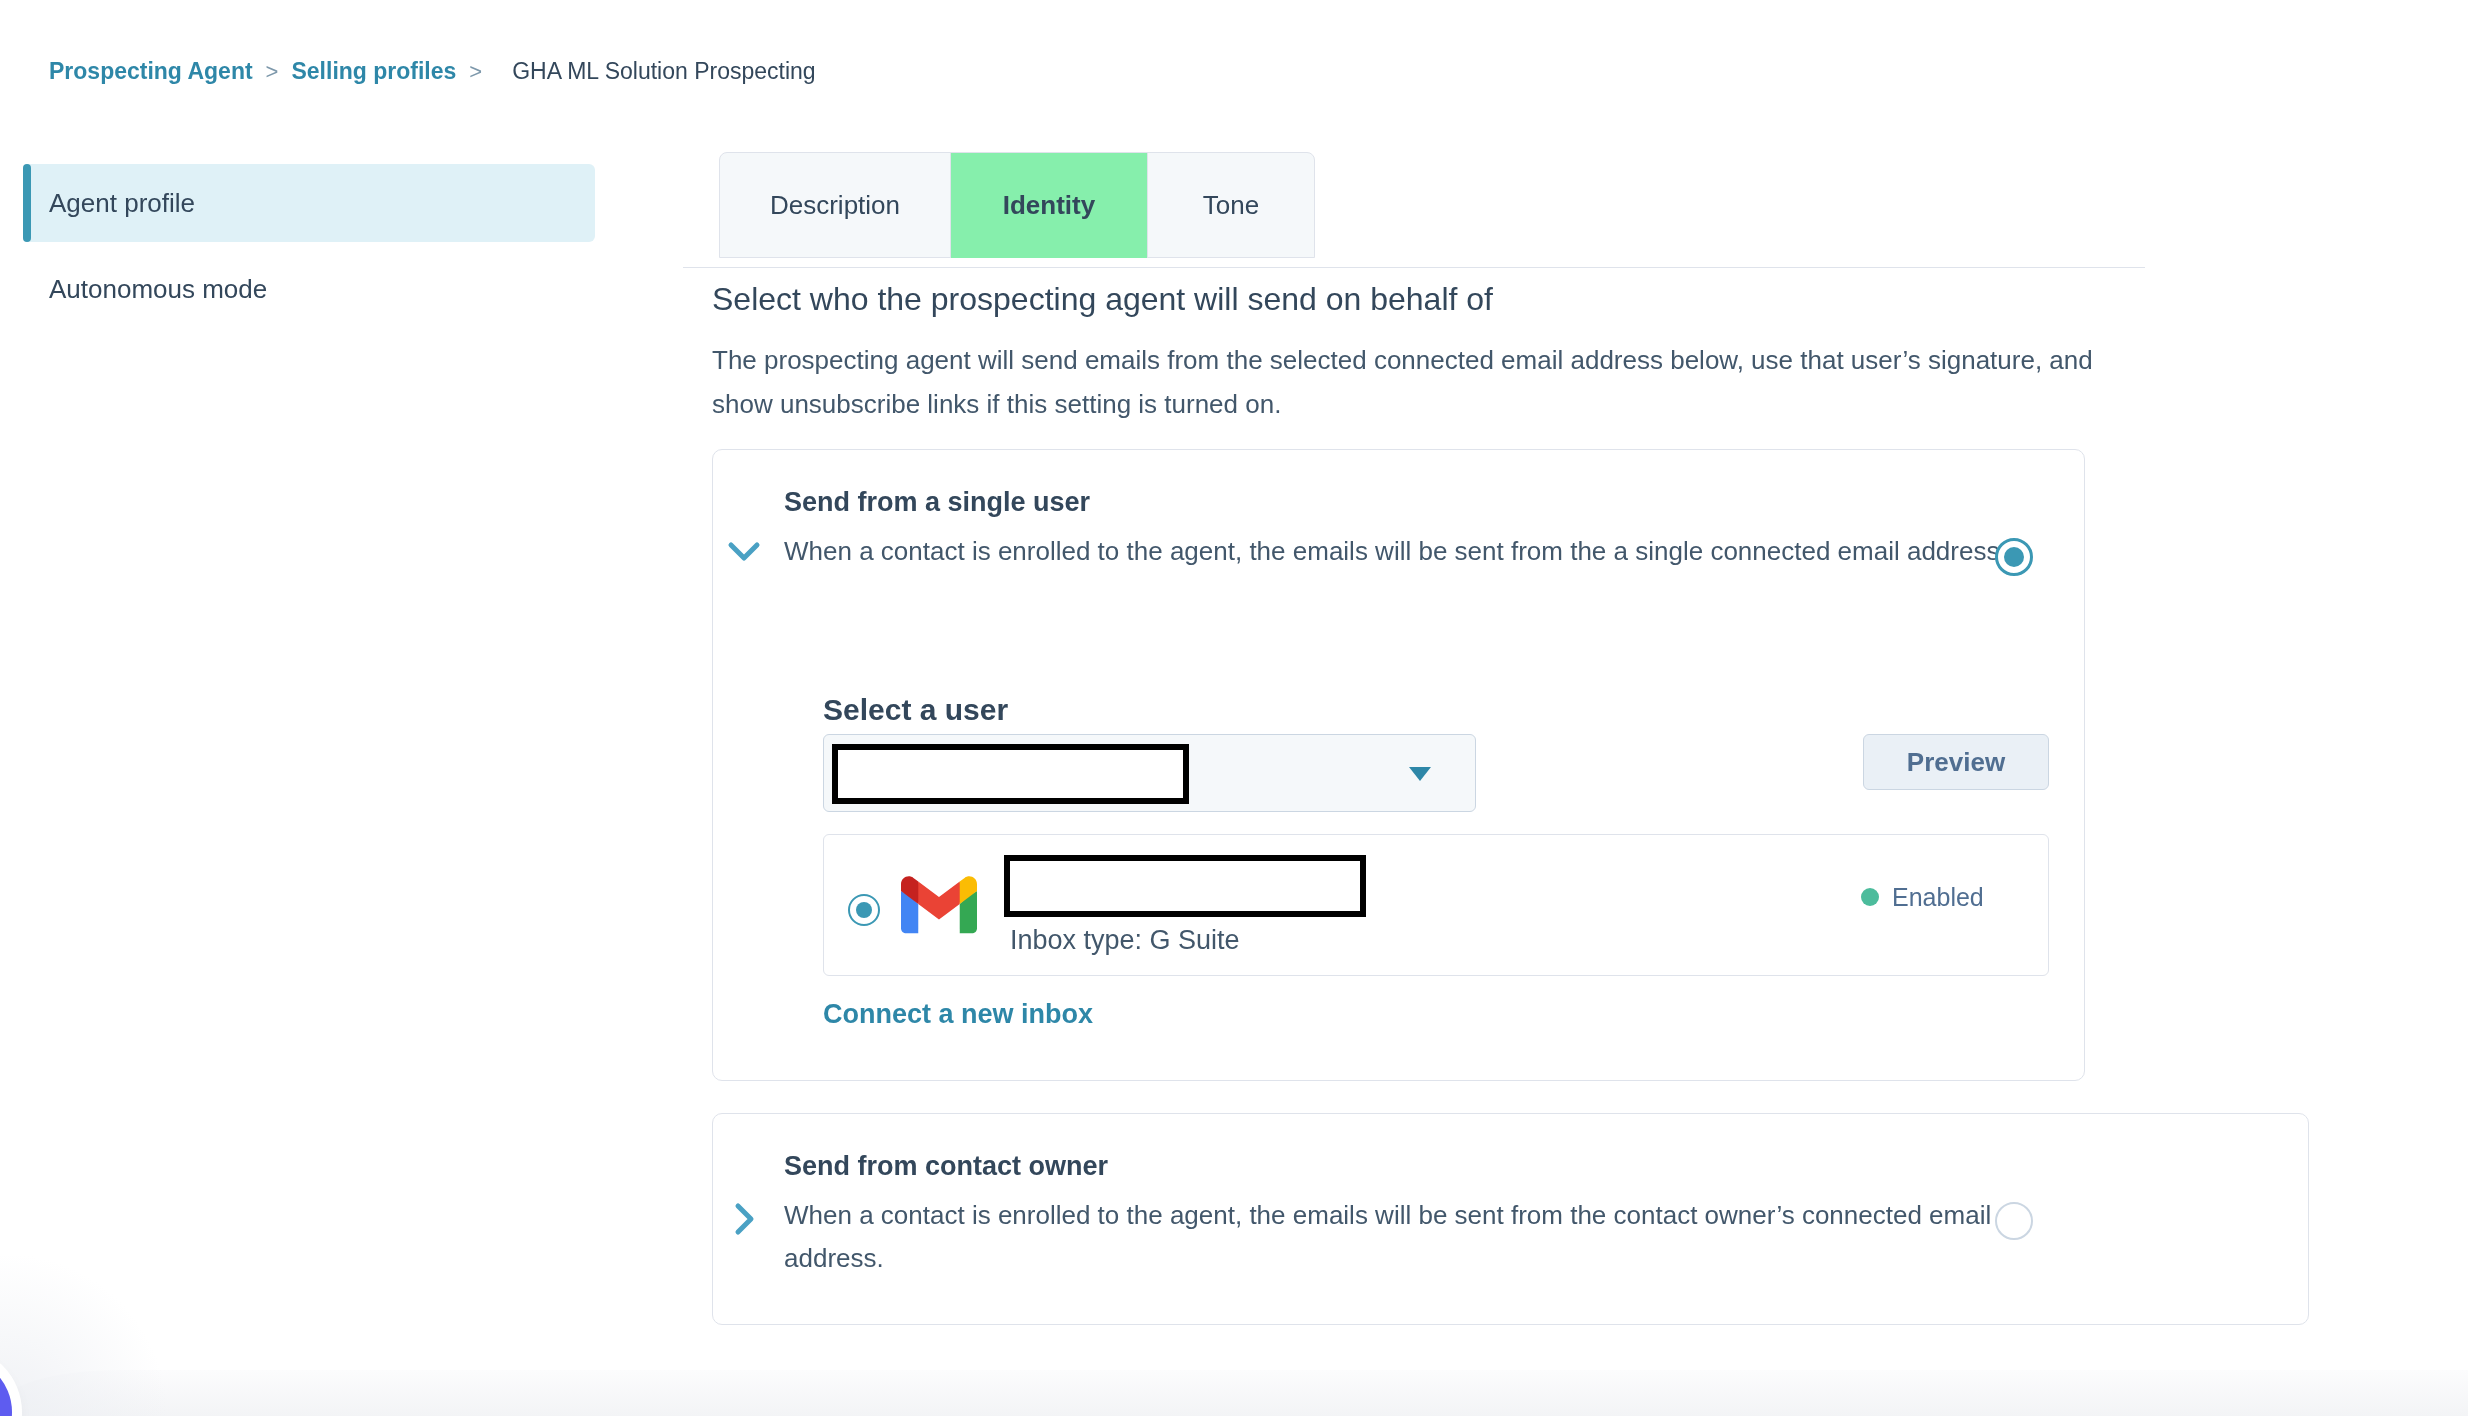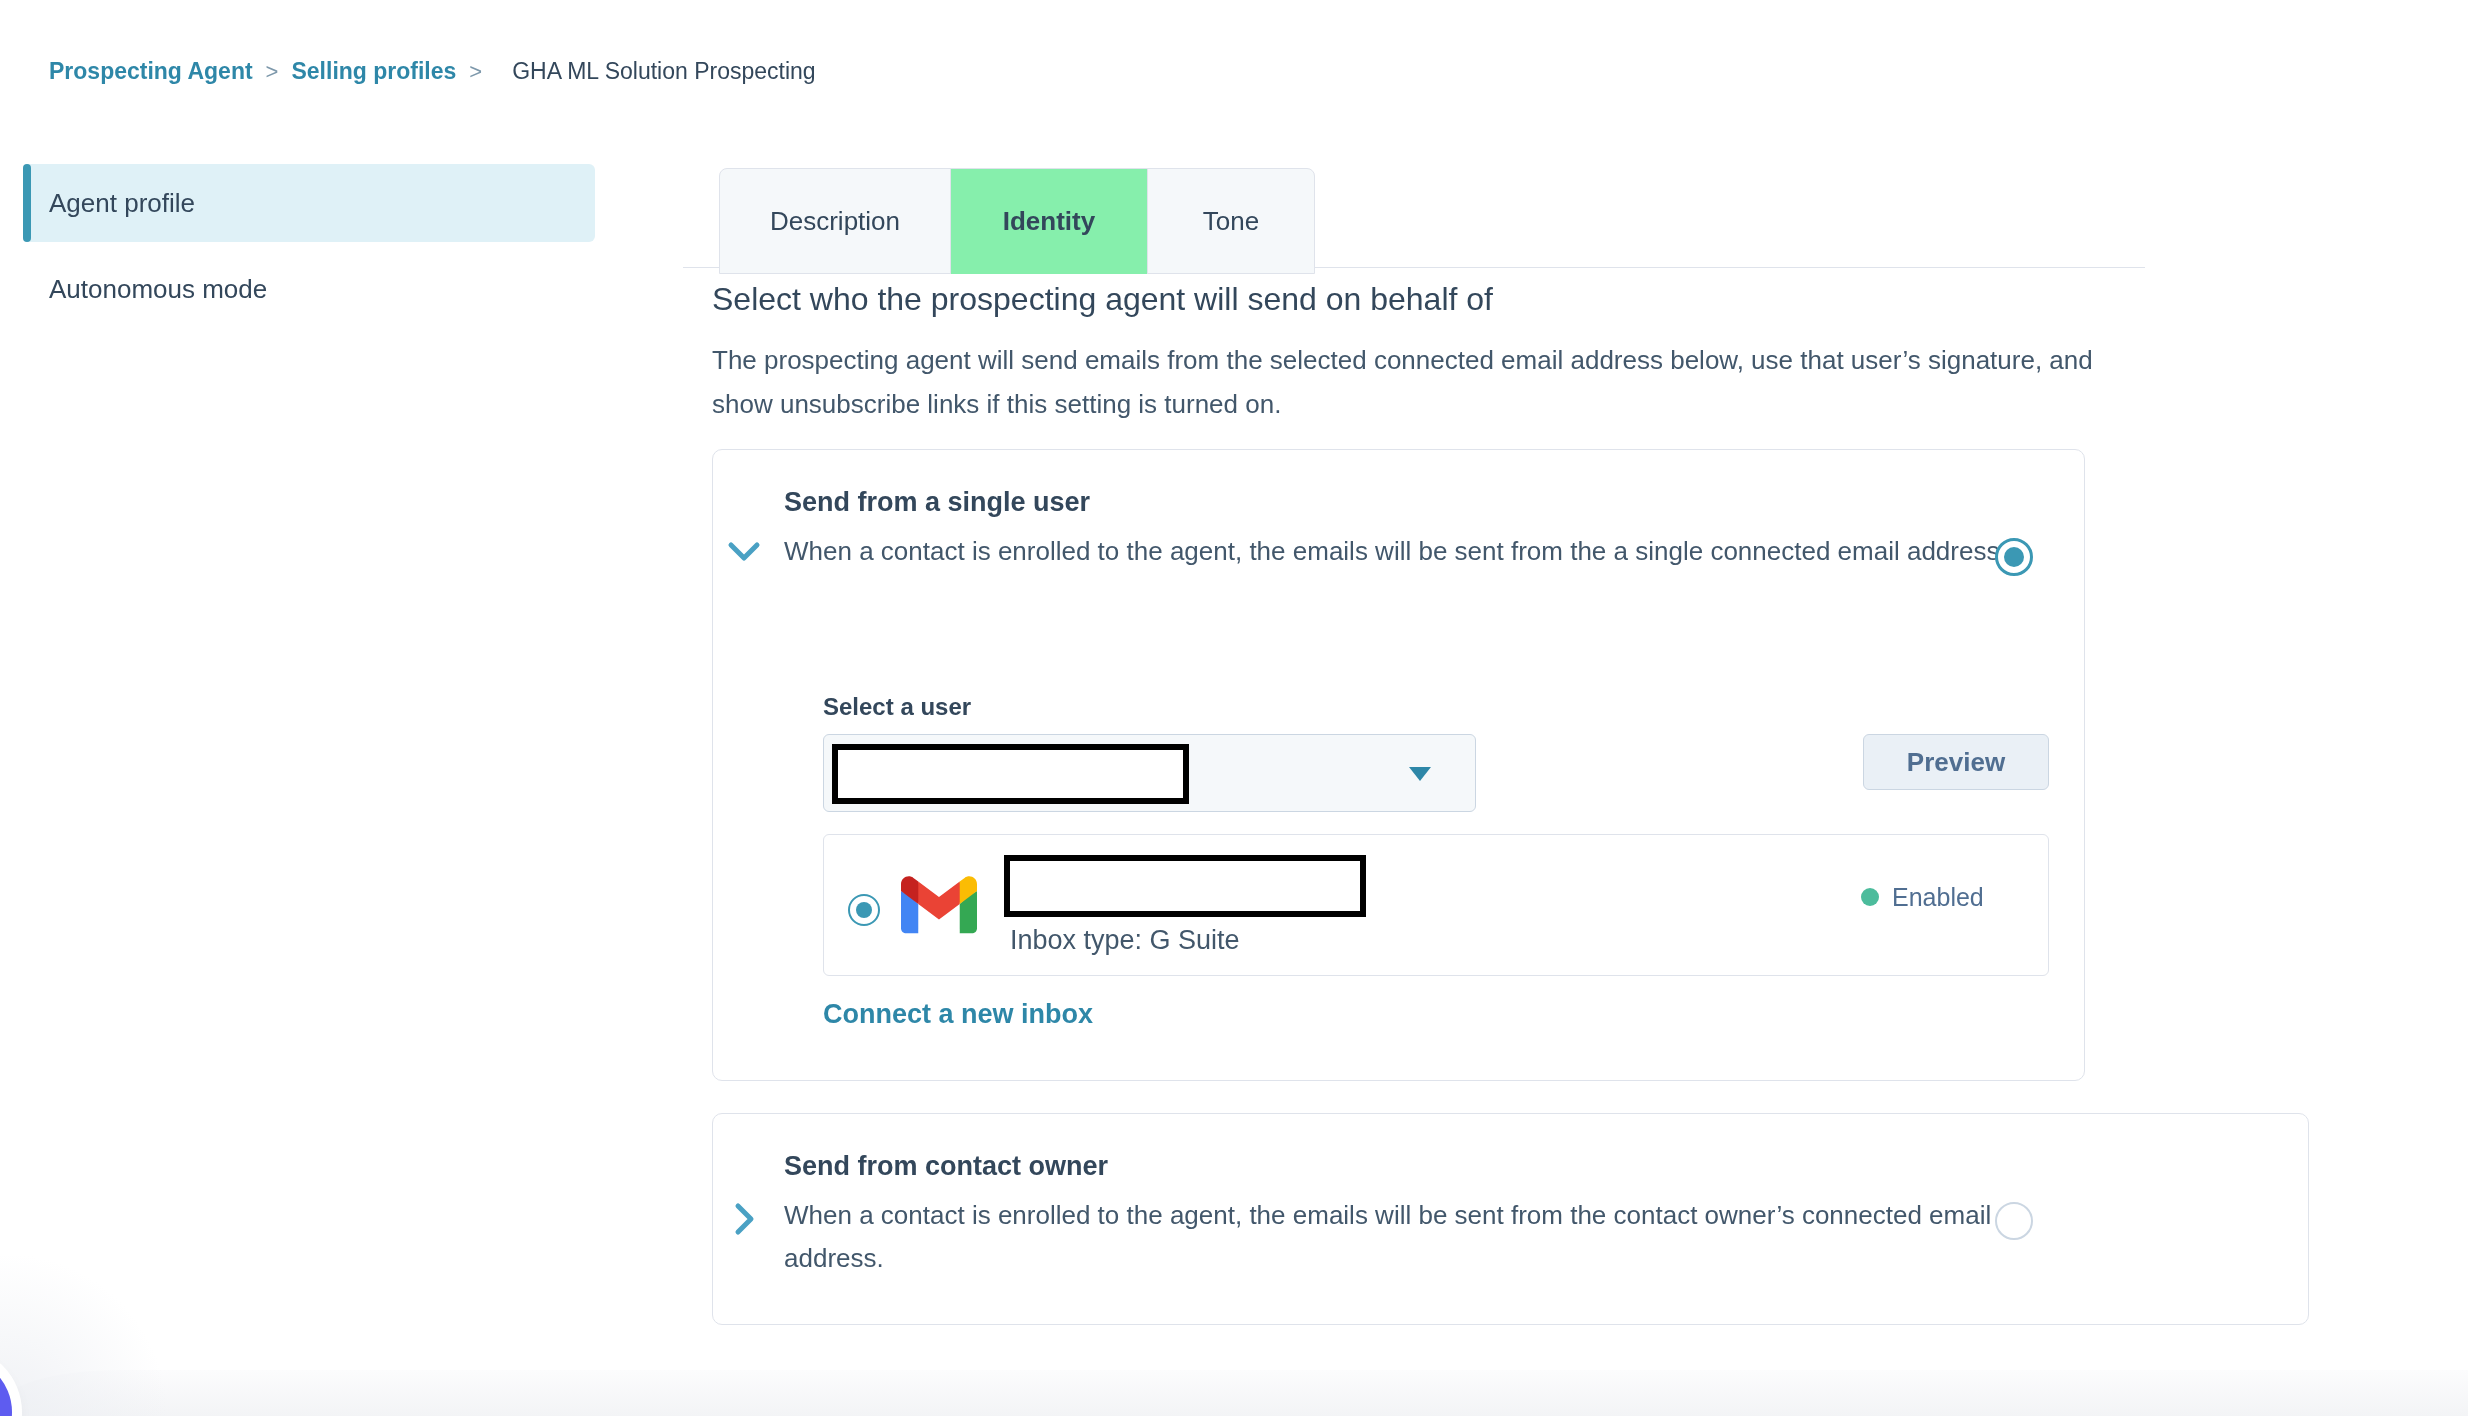--- a/index.html
+++ b/index.html
@@ -31,21 +31,21 @@
   .sidebar{position:absolute;left:23px;top:164px;width:572px;}
   .nav-item{height:64px;display:flex;align-items:center;padding-left:26px;font-size:26px;
     color:var(--text-dark);border-radius:6px;box-sizing:border-box;cursor:pointer;}
   .nav-item.active{height:78px;background:var(--selected-nav-bg);position:relative;}
   .nav-item.active .nav-bar{position:absolute;left:0;top:0;width:8px;height:100%;
     background:var(--accent-teal);border-radius:5px;}
   .nav-item:nth-child(2){margin-top:15px;}
   .nav-item:nth-child(3){margin-top:12px;}
   
   .tabs-underline{position:absolute;left:683px;top:267px;width:1462px;height:1px;background:var(--border-light);}
-  .tabs{position:absolute;left:683px;top:168px;display:flex;z-index:1;padding-left:36px;}
+  .tabs{position:absolute;left:683px;top:152px;display:flex;z-index:1;padding-left:36px;}
   .tab{height:106px;box-sizing:border-box;display:flex;align-items:center;justify-content:center;
     border:1px solid var(--border-light);background:var(--tab-bg);font-size:26px;color:var(--text-dark);cursor:pointer;}
   .tab + .tab{margin-left:-1px;}
   .tab:first-child{border-radius:8px 0 0 0;}
   .tab:last-child{border-radius:0 8px 0 0;}
   .tab.active{background:#86efac;border-bottom:none;font-weight:bold;}
   .tab-description{width:232px;}
   .tab-identity{width:198px;}
   .tab-tone{width:168px;}
   
@@ -61,21 +61,21 @@
   
   .radio{position:absolute;border-radius:50%;box-sizing:border-box;background:#fff;cursor:pointer;}
   .radio-lg{width:38px;height:38px;border:3px solid var(--accent-teal);}
   .radio-lg.on::after{content:"";position:absolute;left:50%;top:50%;width:20px;height:20px;margin:-10px 0 0 -10px;
     border-radius:50%;background:var(--accent-teal);}
   .radio-lg.off{border:2px solid var(--border-input);}
   .radio-sm{width:32px;height:32px;border:2px solid var(--accent-teal);}
   .radio-sm.on::after{content:"";position:absolute;left:50%;top:50%;width:16px;height:16px;margin:-8px 0 0 -8px;
     border-radius:50%;background:var(--accent-teal);}
   
-  .select-label{position:absolute;left:110px;top:243px;font-size:24px;font-weight:bold;color:var(--text-dark);}
+  .select-label{position:absolute;left:110px;top:243px;font-size:30px;font-weight:bold;color:var(--text-dark);}
   .dropdown{position:absolute;left:110px;top:284px;width:653px;height:78px;background:var(--tab-bg);
     border:1px solid var(--border-input);border-radius:6px;box-sizing:border-box;cursor:pointer;}
   .dropdown .caret{position:absolute;right:44px;top:50%;margin-top:-6px;width:0;height:0;
     border-left:11px solid transparent;border-right:11px solid transparent;border-top:14px solid var(--link-teal);}
   .redaction{position:absolute;border:6px solid #000;background:#fff;box-sizing:border-box;}
   .redact-user{left:8px;top:9px;width:357px;height:60px;}
   .btn-secondary{position:absolute;left:1150px;top:284px;width:186px;height:56px;background:var(--button-bg);
     border:1px solid var(--border-input);border-radius:6px;box-sizing:border-box;display:flex;align-items:center;
     justify-content:center;font-size:26px;font-weight:bold;color:var(--text-muted);cursor:pointer;}
   

